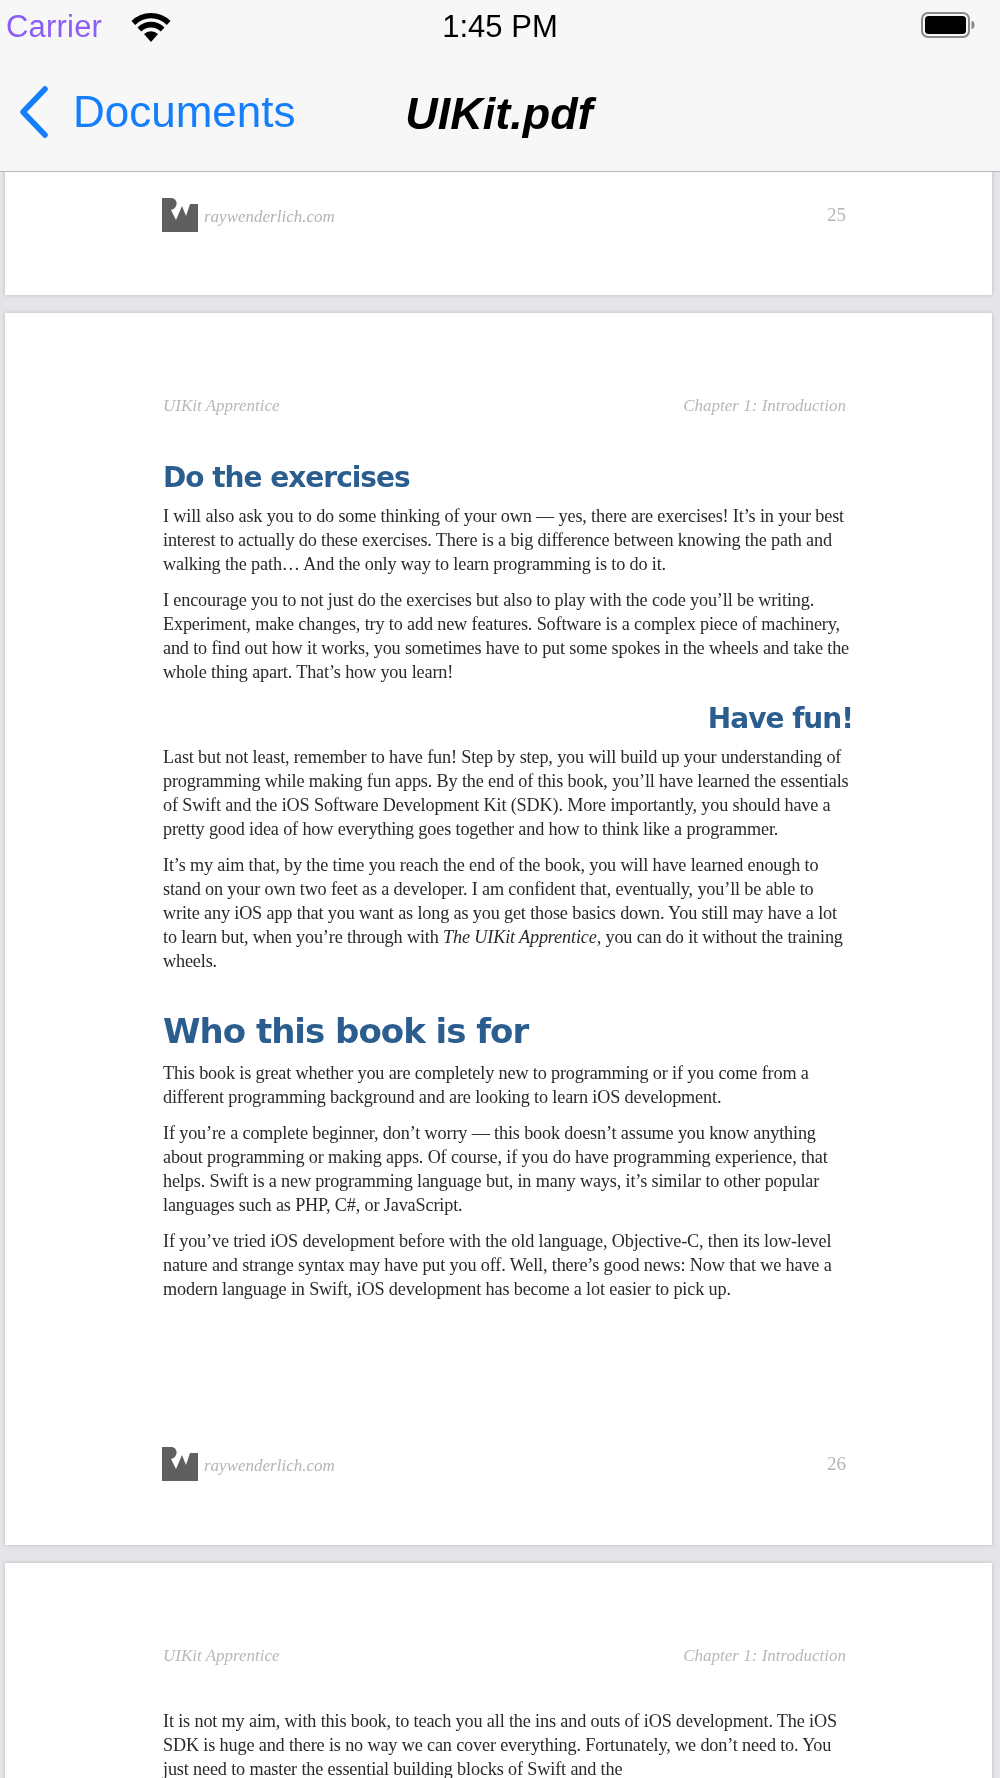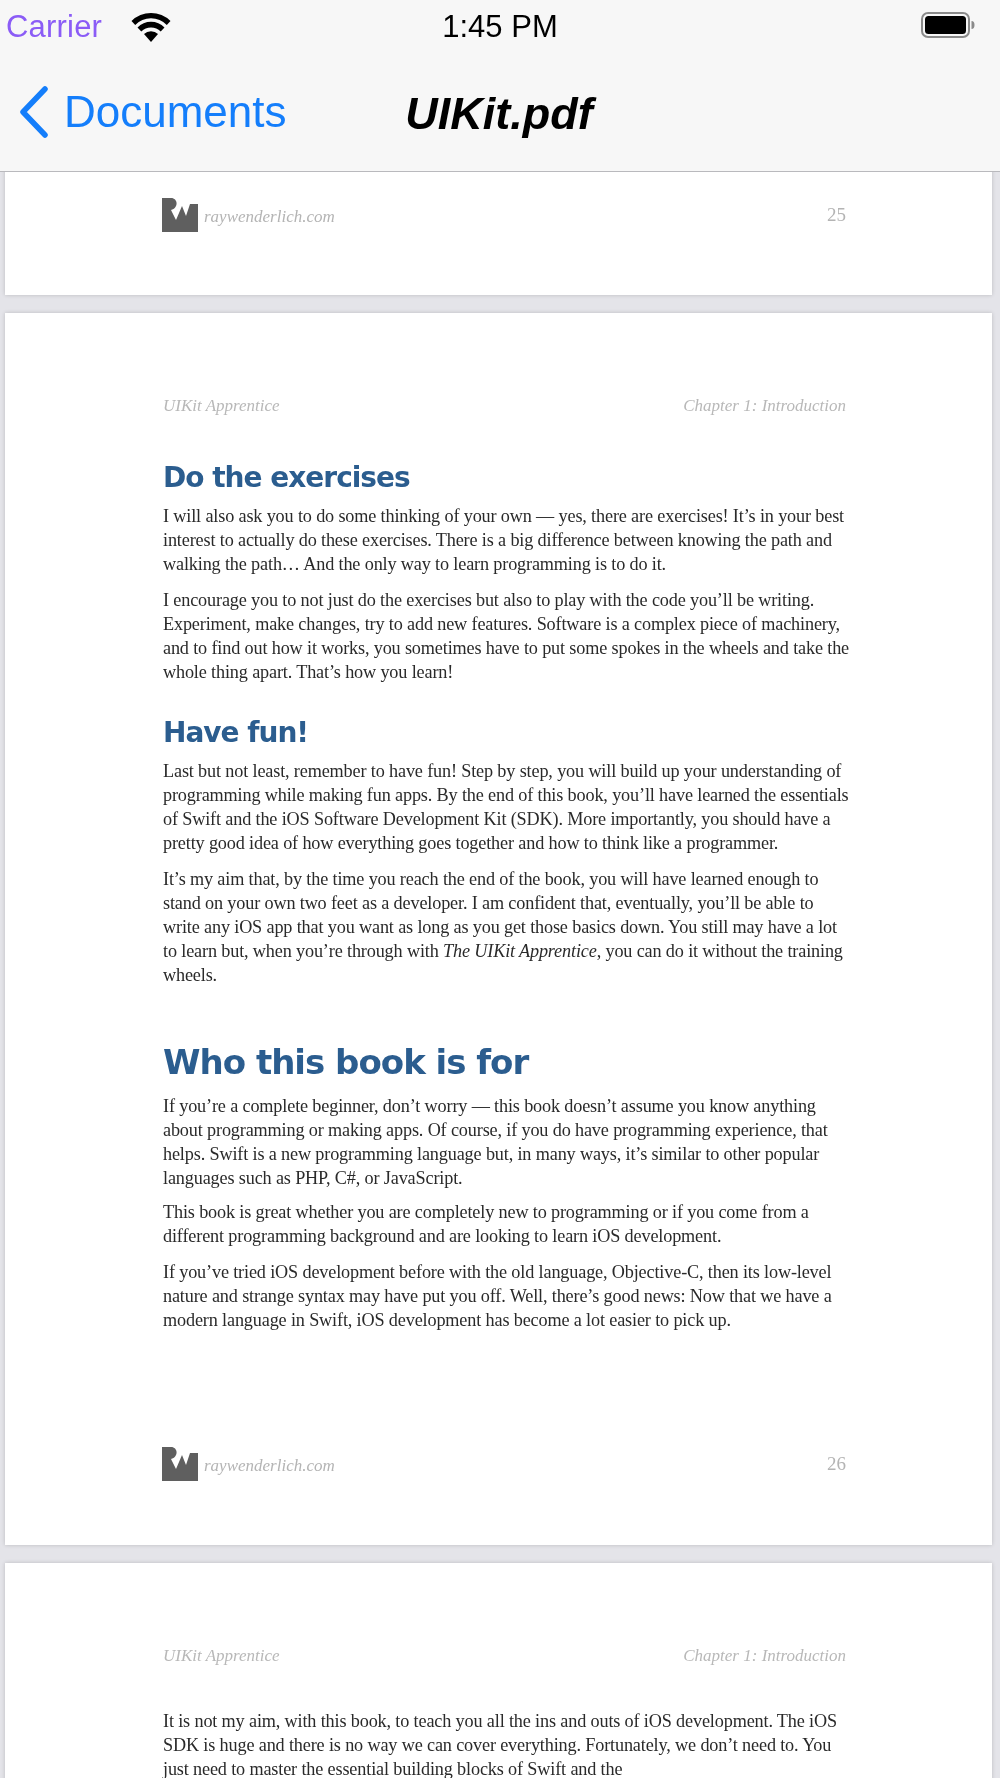--- a/index.html
+++ b/index.html
@@ -14,21 +14,21 @@
     background: #f7f7f7; border-bottom: 1px solid #b9b9bd; z-index: 10;
   }
   .status { position: absolute; left: 0; top: 0; width: 1000px; height: 56px; }
   .carrier { position: absolute; left: 6px; top: 9px; font-size: 31px; color: #8b5cf6; letter-spacing: 0.2px; }
   .wifi { position: absolute; left: 131px; top: 12px; width: 40px; height: 32px; }
   .clock { position: absolute; left: 0; width: 1000px; top: 9px; text-align: center; font-size: 31px; color: #000; }
   .battery { position: absolute; left: 921px; top: 12px; width: 54px; height: 26px; }
   .nav { position: absolute; left: 0; top: 56px; width: 1000px; height: 115px; }
   .back-btn { position: absolute; left: 18px; top: 28px; height: 56px; display: flex; align-items: center; cursor: pointer; }
   .back-chevron { width: 32px; height: 52px; }
-  .back-label { font-size: 44px; color: #147efb; margin-left: 14px; }
+  .back-label { font-size: 44px; color: #147efb; margin-left: 23px; }
   .nav-title { position: absolute; left: 0; width: 1000px; top: 32px; text-align: center; font-size: 45px; font-weight: bold; color: #000; font-style: italic; }
   .nav-title span { position: relative; left: -1px; }
 
   
   .page {
     position: absolute; left: 5px; width: 987px; background: #ffffff;
     box-shadow: 0 0 4px rgba(0,0,0,0.18);
   }
   .p25 { top: 120px; height: 175px; }
   .p26 { top: 313px; height: 1232px; }
@@ -96,27 +96,27 @@
   <div class="running-header" style="top:83px;">
     <span class="left">UIKit Apprentice</span>
     <span class="right">Chapter 1: Introduction</span>
   </div>
 
   <div class="content" style="top:148px;">
     <h2 class="sec h-sm">Do the exercises</h2>
     <p class="body" style="margin-top:10px;">I will also ask you to do some thinking of your own — yes, there are exercises! It’s in your best interest to actually do these exercises. There is a big difference between knowing the path and walking the path… And the only way to learn programming is to do it.</p>
     <p class="body" style="margin-top:12px;">I encourage you to not just do the exercises but also to play with the code you’ll be writing. Experiment, make changes, try to add new features. Software is a complex piece of machinery, and to find out how it works, you sometimes have to put some spokes in the wheels and take the whole thing apart. That’s how you learn!</p>
 
-    <h2 class="sec h-sm" style="margin-top:32px;">Have fun!</h2>
+    <h2 class="sec h-sm" style="margin-top:18px;text-align:right;">Have fun!</h2>
     <p class="body" style="margin-top:10px;">Last but not least, remember to have fun! Step by step, you will build up your understanding of programming while making fun apps. By the end of this book, you’ll have learned the essentials of Swift and the iOS Software Development Kit (SDK). More importantly, you should have a pretty good idea of how everything goes together and how to think like a programmer.</p>
     <p class="body" style="margin-top:12px;"><span>It’s my aim that, by the time you reach the end of the book, you will have learned enough to stand on your own two feet as a developer. I am confident that, eventually, you’ll be able to write any iOS app that you want as long as you get those basics down. You still may have a lot to learn but, when you’re through with </span><i>The UIKit Apprentice</i><span>, you can do it without the training wheels.</span></p>
 
-    <h2 class="sec h-lg" style="margin-top:55px;">Who this book is for</h2>
+    <h2 class="sec h-lg" style="margin-top:38px;">Who this book is for</h2>
+    <p class="body" style="margin-top:10px;">This book is great whether you are completely new to programming or if you come from a different programming background and are looking to learn iOS development.</p>
     <p class="body" style="margin-top:12px;">If you’re a complete beginner, don’t worry — this book doesn’t assume you know anything about programming or making apps. Of course, if you do have programming experience, that helps. Swift is a new programming language but, in many ways, it’s similar to other popular languages such as PHP, C#, or JavaScript.</p>
-    <p class="body" style="margin-top:10px;">This book is great whether you are completely new to programming or if you come from a different programming background and are looking to learn iOS development.</p>
     <p class="body" style="margin-top:12px;">If you’ve tried iOS development before with the old language, Objective-C, then its low-level nature and strange syntax may have put you off. Well, there’s good news: Now that we have a modern language in Swift, iOS development has become a lot easier to pick up.</p>
   </div>
 
   <div class="footer" style="top:1134px;">
     <svg class="logo" viewBox="0 0 36 34">
       <path d="M0 0 H9 C16 0 17 10 9 12 L14 22 L20 8 L24 18 L28 6 L36 6 V34 H0 Z" fill="#5f5f5f"></path>
     </svg>
     <span class="logo-text">raywenderlich.com</span>
     <span class="page-num">26</span>
   </div>

